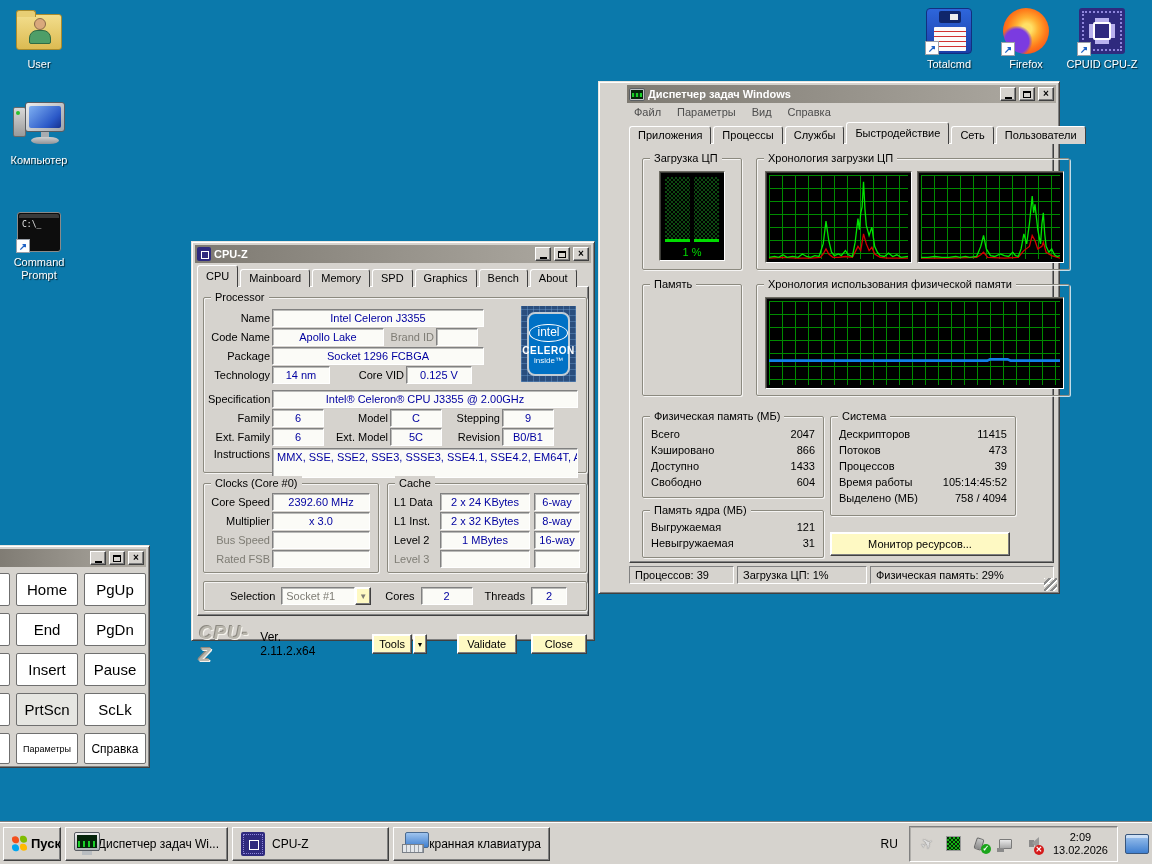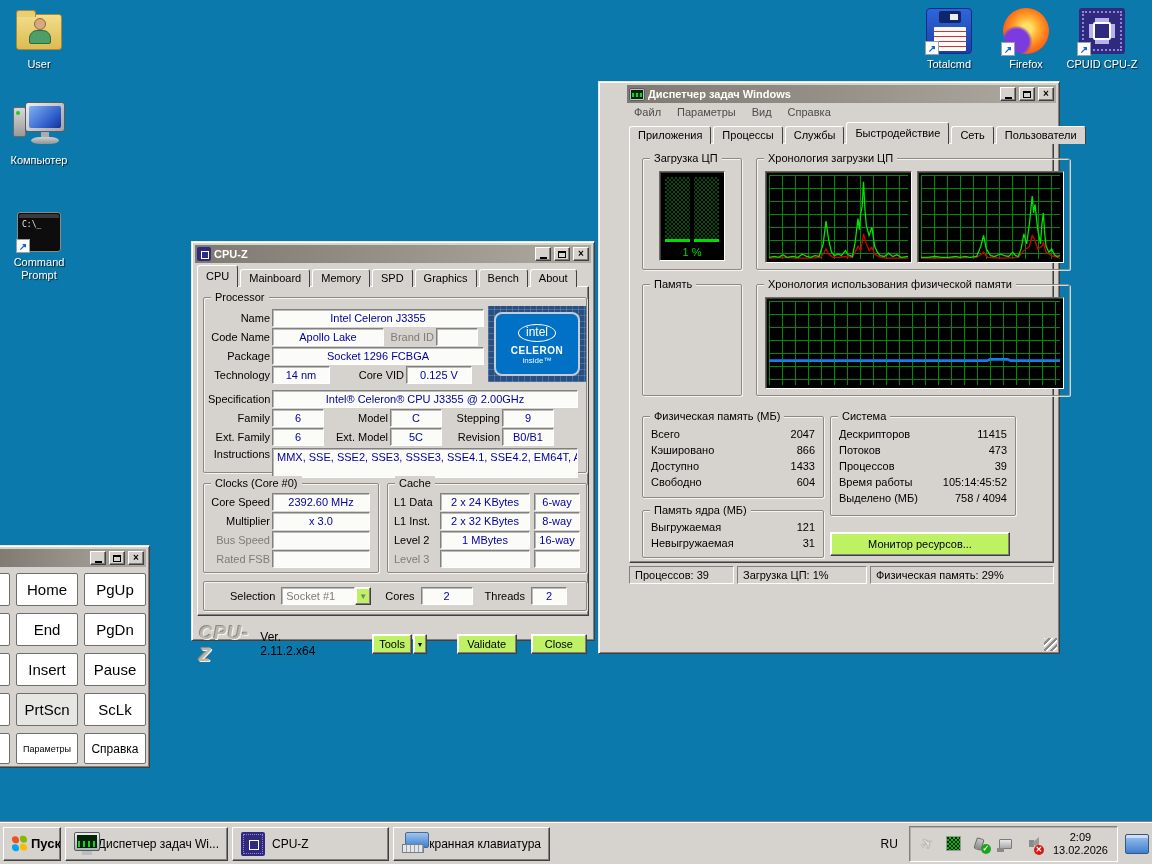--- a/index.html
+++ b/index.html
@@ -35,21 +35,21 @@
   box-shadow: inset -1px -1px 0 #808080; }
 
 .group { position:absolute; border:1px solid #8C8A80; border-radius:2px;
   box-shadow: inset 1px 1px 0 rgba(255,255,255,.75), 1px 1px 0 rgba(255,255,255,.75); }
 .legend { position:absolute; top:-8px; left:7px; background:#D6D3CE; padding:0 4px;
   line-height:14px; white-space:nowrap; }
 
 .fld { background:#FBFBF7; border:1px solid; border-color:#808080 #FFFFFF #FFFFFF #808080;
   box-shadow: inset 1px 1px 0 rgba(90,90,90,.4); color:#0000A0; text-align:center;
   height:18px; line-height:16px; overflow:hidden; white-space:nowrap; }
-.btn { background:#bef264; border:1px solid #404040; border-top-color:#fff; border-left-color:#fff;
+.btn { background:#fef9c3; border:1px solid #404040; border-top-color:#fff; border-left-color:#fff;
   box-shadow: inset -1px -1px 0 #808080, inset 1px 1px 0 #fff;
   display:flex; align-items:center; justify-content:center; }
 .gray { color:#7E7C74; }
 
 
 .blackpane { position:absolute; background:#000; border:1px solid;
   border-color:#6d6b63 #FFFFFF #FFFFFF #6d6b63; box-shadow: inset 1px 1px 0 #3c3c38; }
 .graph-inner { position:absolute; inset:3px; background:#000;
   background-image:
    repeating-linear-gradient(to right, #008A00 0 1px, transparent 1px 13px),
@@ -176,21 +176,21 @@
   color:#fff; font-size:8px; line-height:10px; text-align:center; font-weight:bold; }
 .showdesk { width:24px; height:20px; background:linear-gradient(#9FC4EE,#3F7FD0); border:1px solid #38567c; border-radius:2px;
   box-shadow: inset 0 3px 0 rgba(255,255,255,.5); }
 
 
 .winflag { width:17px; height:16px; display:grid; grid-template-columns:7px 7px; grid-template-rows:7px 7px; gap:1px; transform:skewY(-4deg); }
 .winflag i { border-radius:2px 4px 2px 4px; }
 .wf1{background:#F34F1C}.wf2{background:#7FBC00}.wf3{background:#01A6F0}.wf4{background:#FFBA01}
 
 
-.intel-badge { position:absolute; right:0; top:8px; width:98px; height:76px;
+.intel-badge { position:absolute; right:10px; top:8px; width:55px; height:76px;
   background:#2A4E7E;
   background-image:repeating-linear-gradient(0deg, rgba(120,170,220,.35) 0 1px, transparent 1px 6px),
                    repeating-linear-gradient(90deg, rgba(120,170,220,.35) 0 1px, transparent 1px 6px); }
 .intel-inner { position:absolute; inset:6px; background:#0071C5; border:2px solid #C2CDD6; border-radius:8px;
   display:flex; flex-direction:column; align-items:center; justify-content:center; color:#fff; }
 .intel-oval { border:1px solid #fff; border-radius:50%; padding:1px 7px 2px 7px; font-size:12px; line-height:13px; }
 .intel-prod { font-weight:bold; font-size:10px; letter-spacing:.5px; margin-top:3px; }
 .intel-inside { font-size:8px; opacity:.95; }
 
 .cpuz-logo { font-weight:bold; font-style:italic; font-size:19px; color:#BAB7AE;
@@ -436,21 +436,21 @@
   <div style="display:flex; align-items:center; gap:6px; padding:6px 4px 0 4px;">
     <span class="cpuz-logo">CPU-Z</span>
     <span style="font-size:12px;">Ver. 2.11.2.x64</span>
     <span class="btn" style="width:46px; height:20px; margin-left:36px;">Tools</span>
     <span class="btn" style="width:15px; height:20px; margin-left:-5px; font-size:7px;">▼</span>
     <span class="btn" style="width:68px; height:20px; margin-left:24px;">Validate</span>
     <span class="btn" style="width:64px; height:20px; margin-left:8px;">Close</span>
   </div>
 </div>
 
-<div class="win" style="left:598px; top:81px; width:462px; height:573px;padding-left:28px;">
+<div class="win" style="left:598px; top:81px; width:462px; height:513px;padding-left:28px;">
   <div class="titlebar">
     <span class="mini-tm"></span>
     <span class="title">Диспетчер задач Windows</span>
     <span class="wbtn">
         <span class="min"></span>
       </span>
     <span class="wbtn">
         <span class="max"></span>
       </span>
     <span class="wbtn">×</span>

